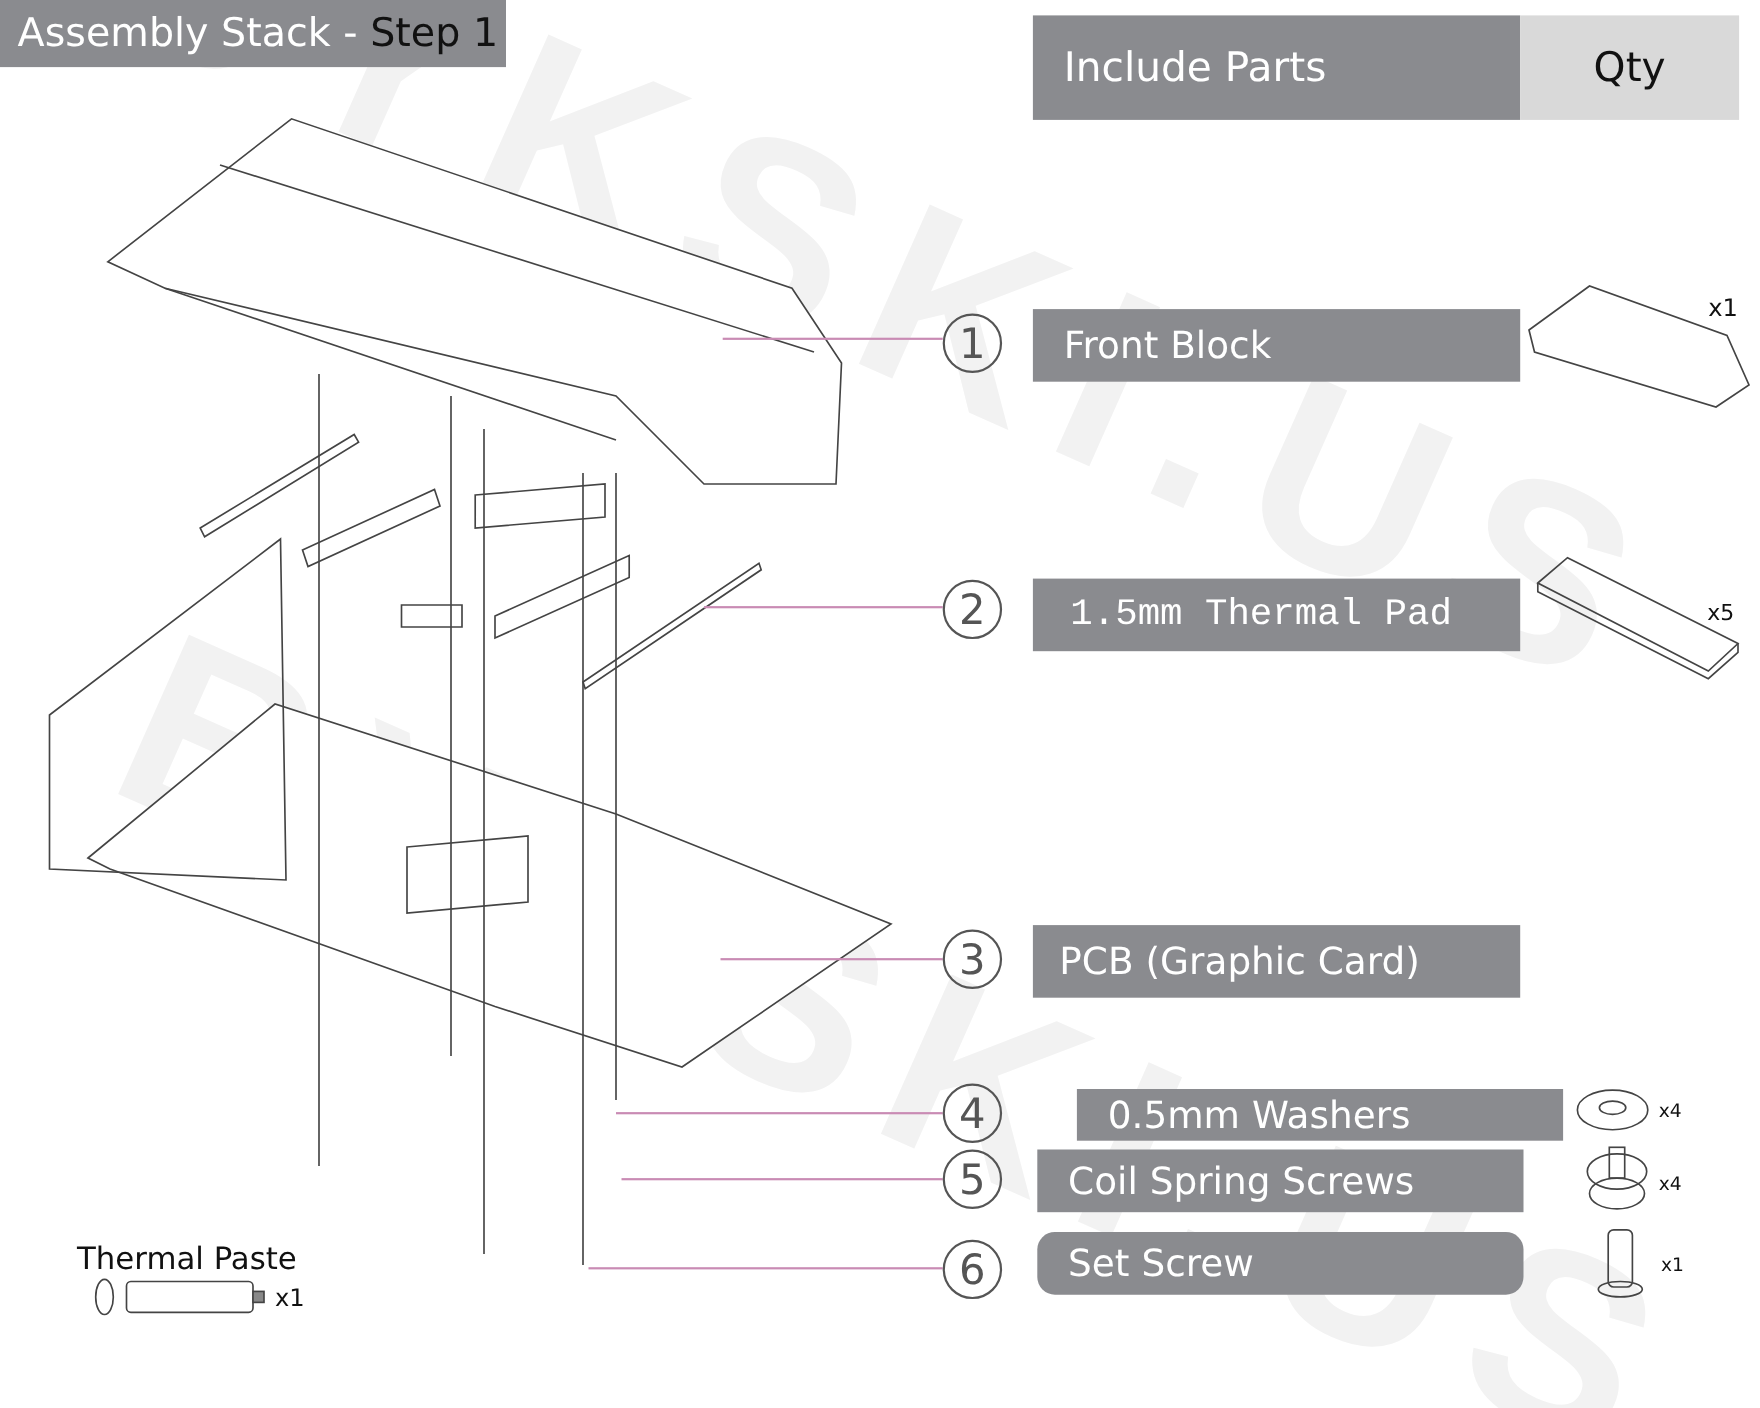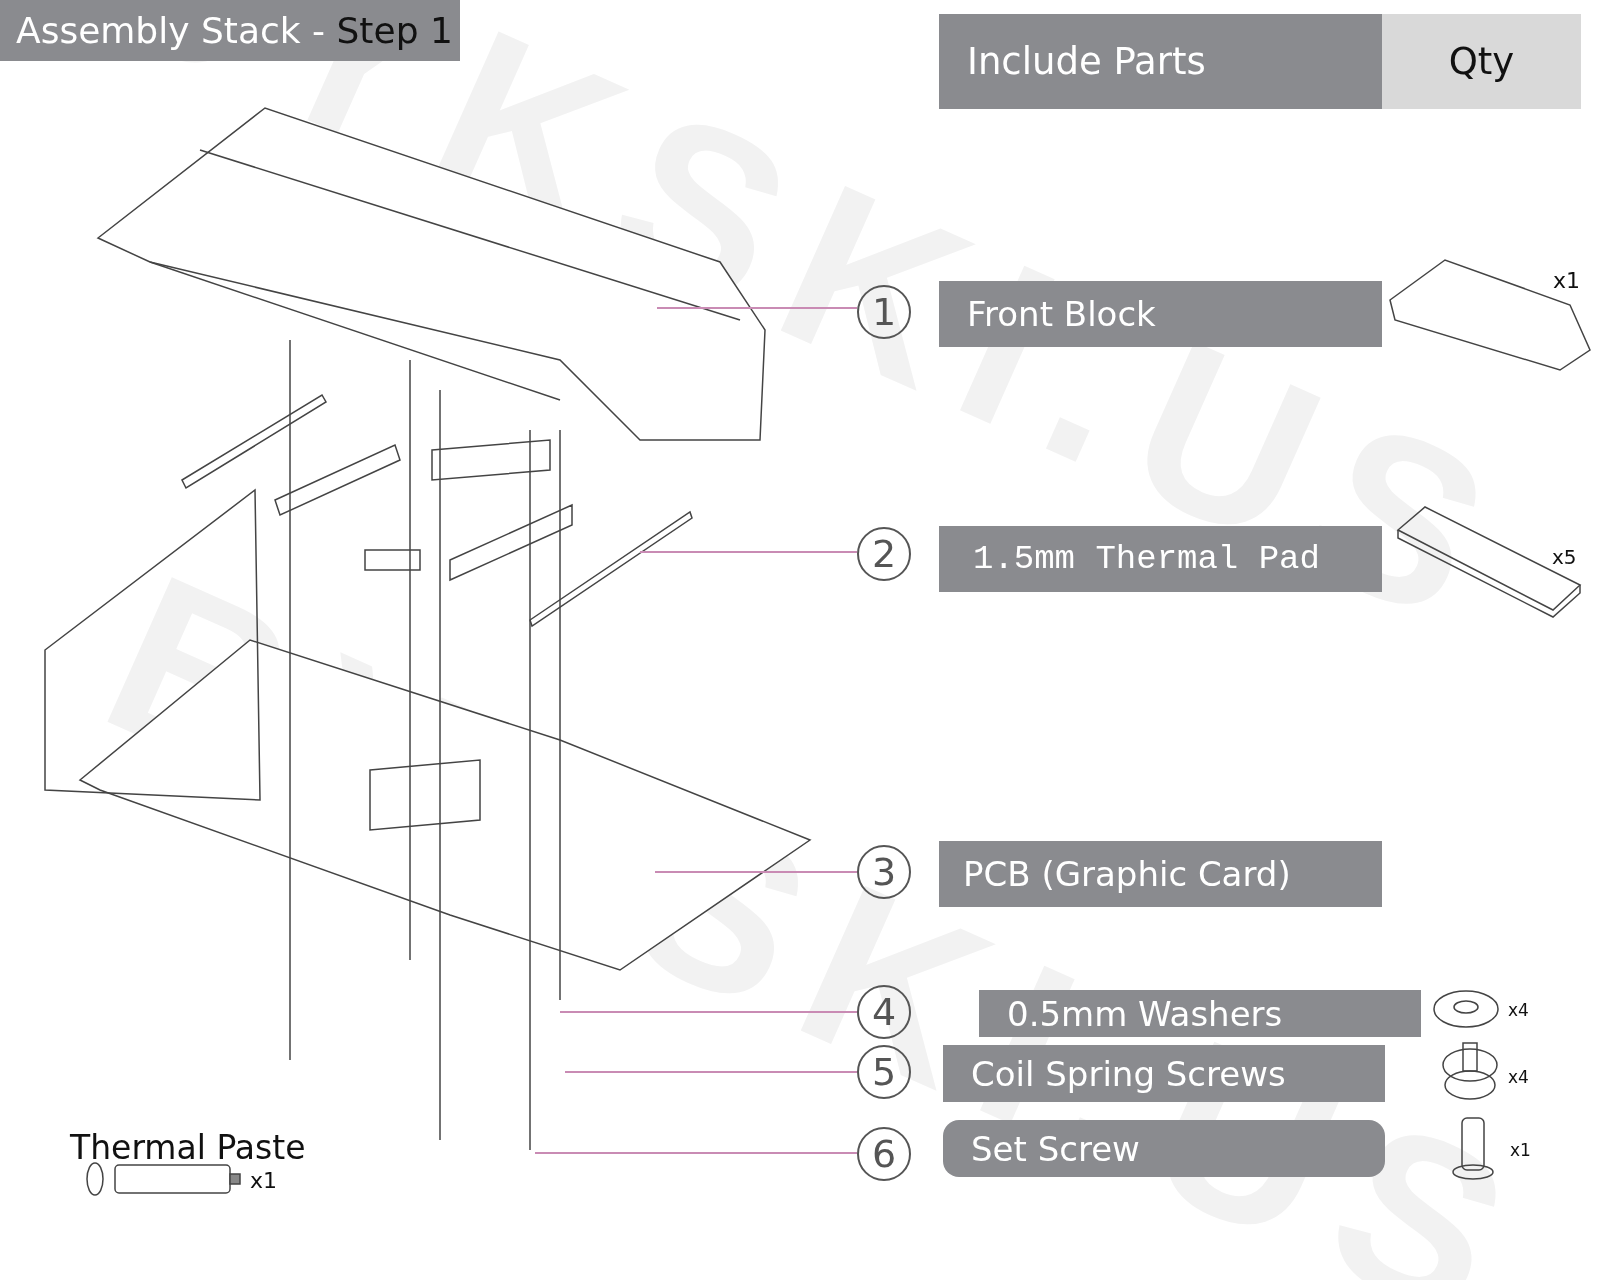--- a/index.html
+++ b/index.html
@@ -6,21 +6,21 @@
   body{width:1600px;height:1280px;position:relative;overflow:hidden;font-family:"DejaVu Sans",sans-serif;}
   .wm{position:absolute;font-family:"Liberation Sans",sans-serif;font-weight:bold;color:#f2f2f2;font-size:230px;transform:rotate(24deg);letter-spacing:30px;z-index:0;white-space:nowrap;}
   .title{position:absolute;left:0;top:0;width:460px;height:61px;background:#8a8b8f;color:#fff;font-size:36px;line-height:61px;padding-left:16px;box-sizing:border-box;z-index:2;}
   .title .step{color:#111;}
   .hdr{position:absolute;left:939px;top:14px;width:443px;height:95px;background:#8a8b8f;color:#fff;font-size:37px;line-height:95px;padding-left:28px;box-sizing:border-box;z-index:2;}
   .qty{position:absolute;left:1382px;top:14px;width:199px;height:95px;background:#d9d9d9;color:#111;font-size:37px;line-height:95px;text-align:center;z-index:2;}
   .bar{position:absolute;background:#8a8b8f;color:#fff;font-size:34px;box-sizing:border-box;padding-left:28px;z-index:2;display:flex;align-items:center;}
   .num{position:absolute;width:50px;height:50px;border:2.5px solid #555;border-radius:50%;font-size:38px;color:#555;text-align:center;line-height:50px;z-index:2;}
   .lead{position:absolute;height:1.5px;background:#c98bb4;z-index:2;}
   .qlabel{position:absolute;font-size:20px;color:#111;z-index:2;}
-  .tp{position:absolute;left:70px;top:1128px;font-size:33px;color:#111;z-index:2;text-align:center;}
+  .tp{position:absolute;left:70px;top:1128px;font-size:28px;color:#111;z-index:2;text-align:center;}
   svg.art{position:absolute;left:0;top:0;z-index:1;}
 </style>
 </head>
 <body>
 
 <div class="wm" style="left:40px;top:120px;">BYKSKI.US</div>
 <div class="wm" style="left:60px;top:820px;">BYKSKI.US</div>
 
 <div class="title"><span>Assembly Stack - </span><span class="step">Step 1</span></div>
 

